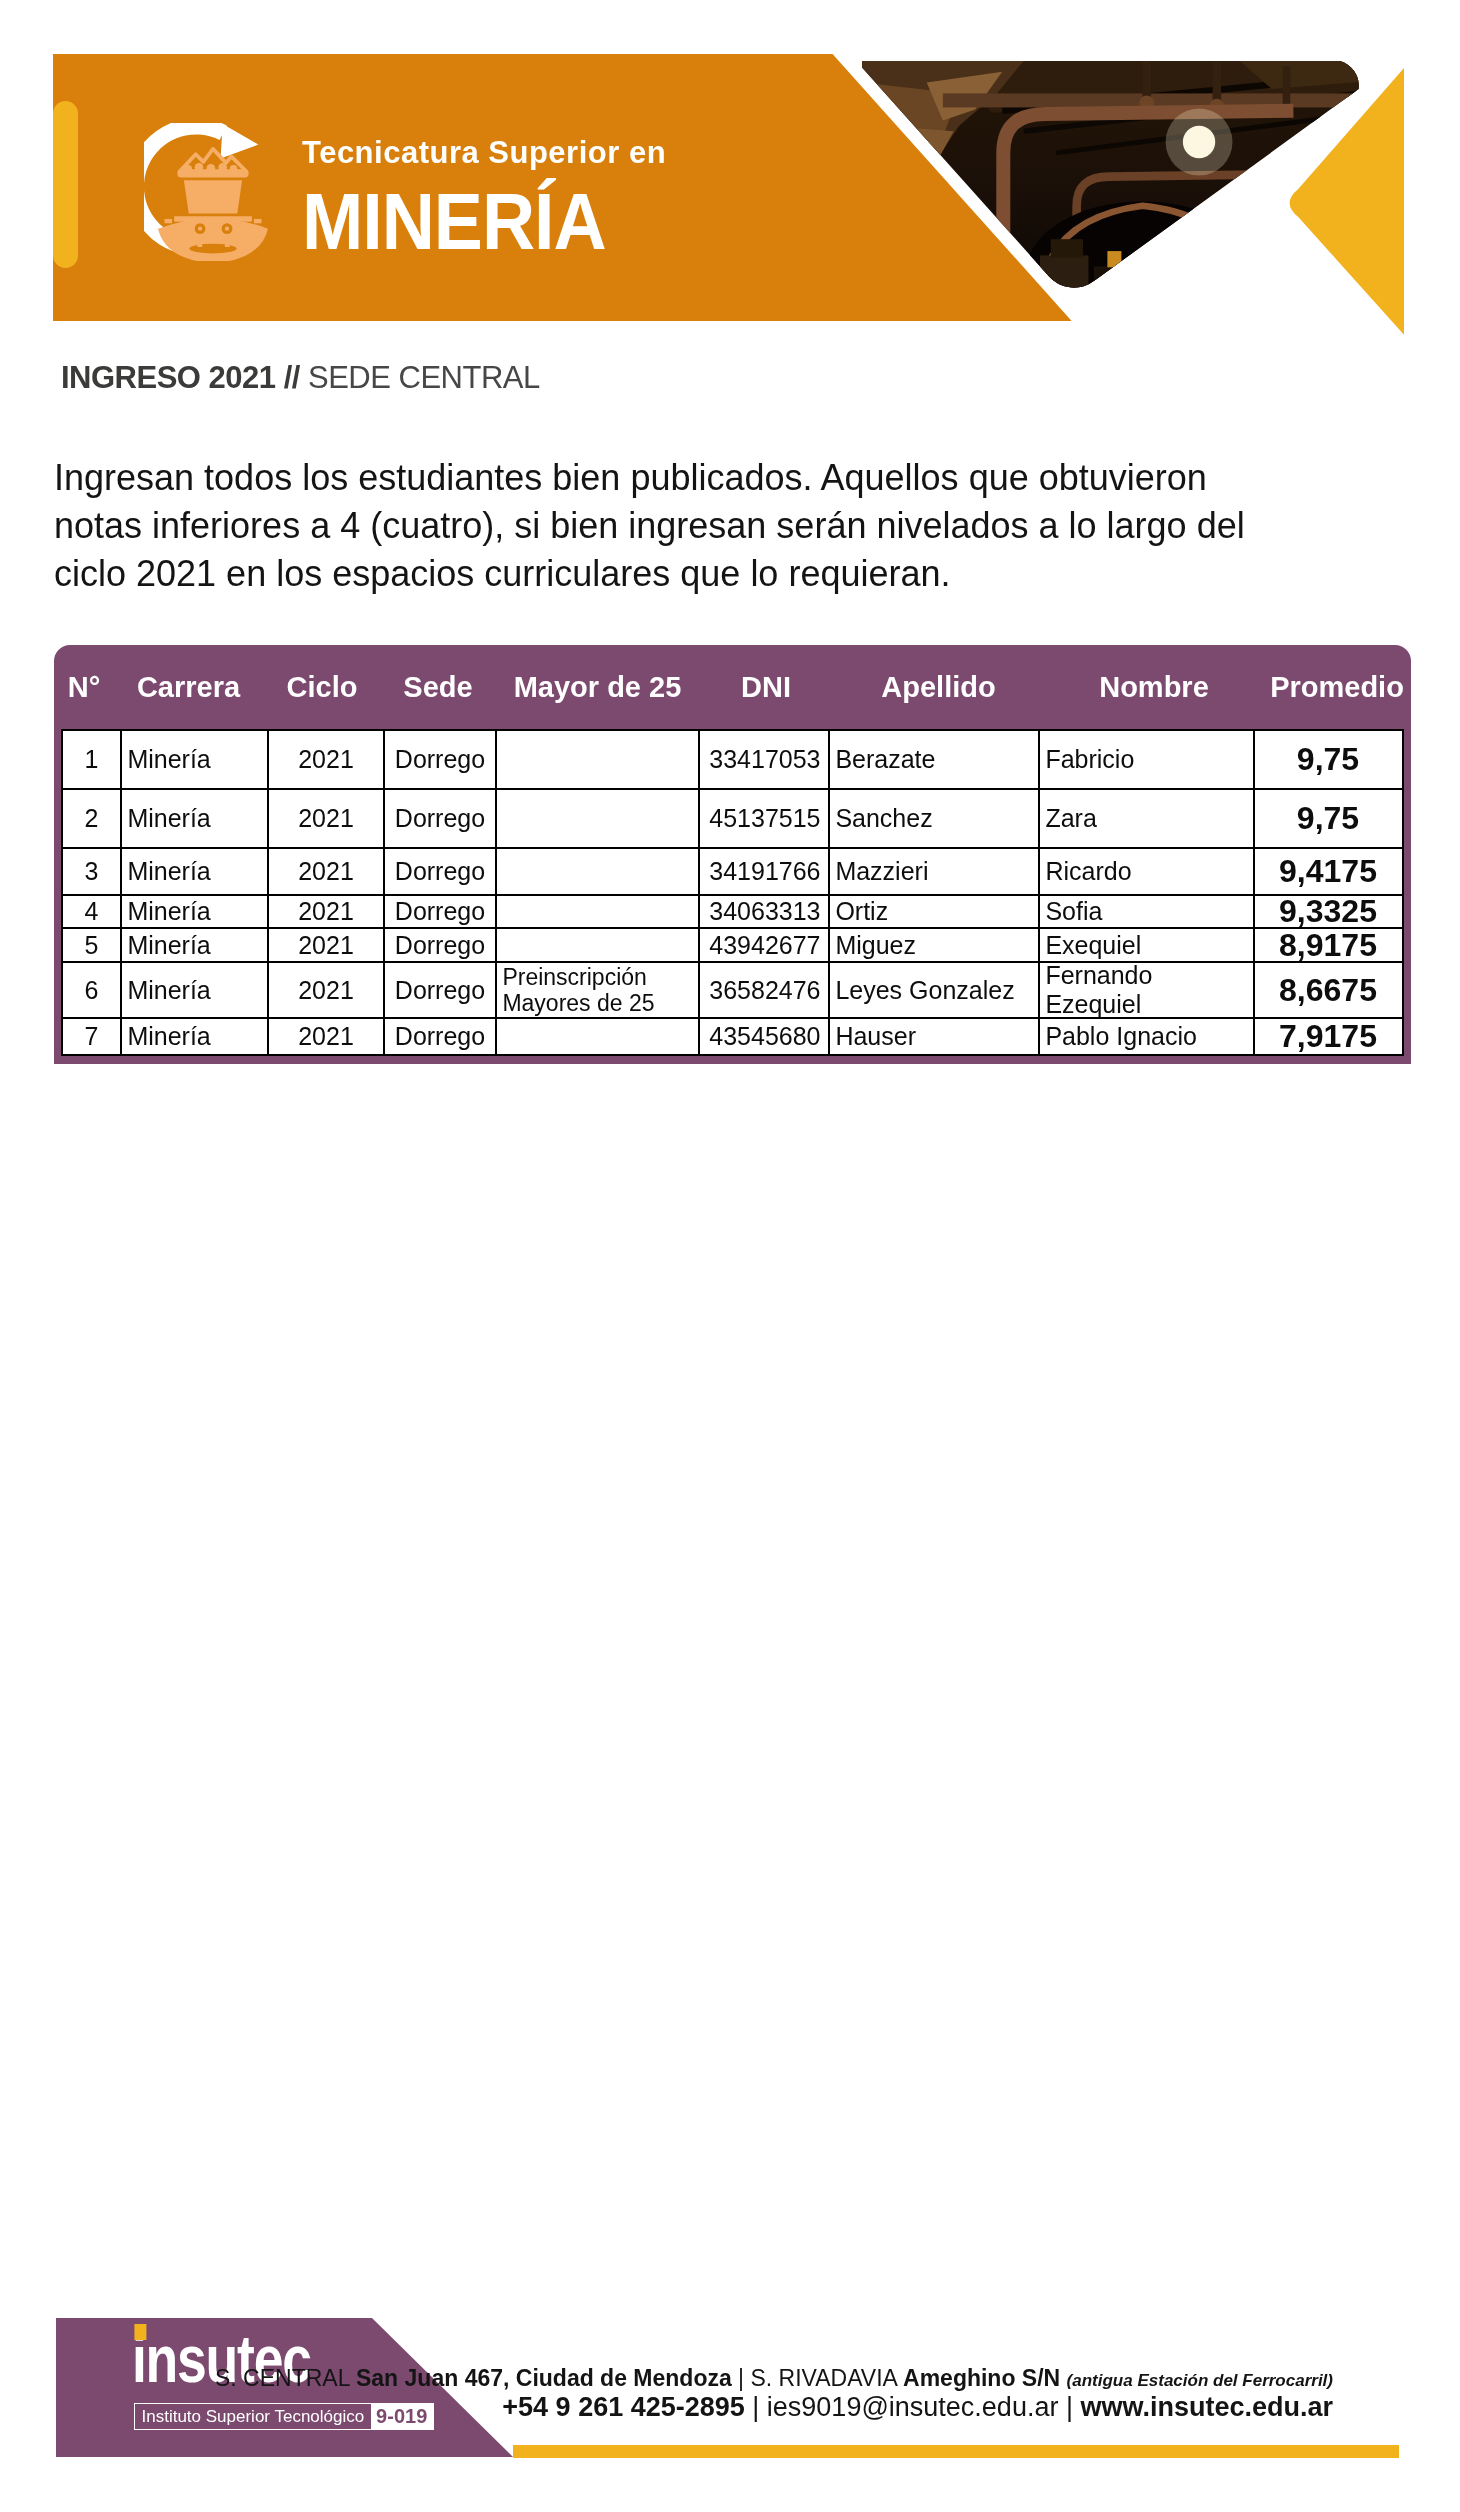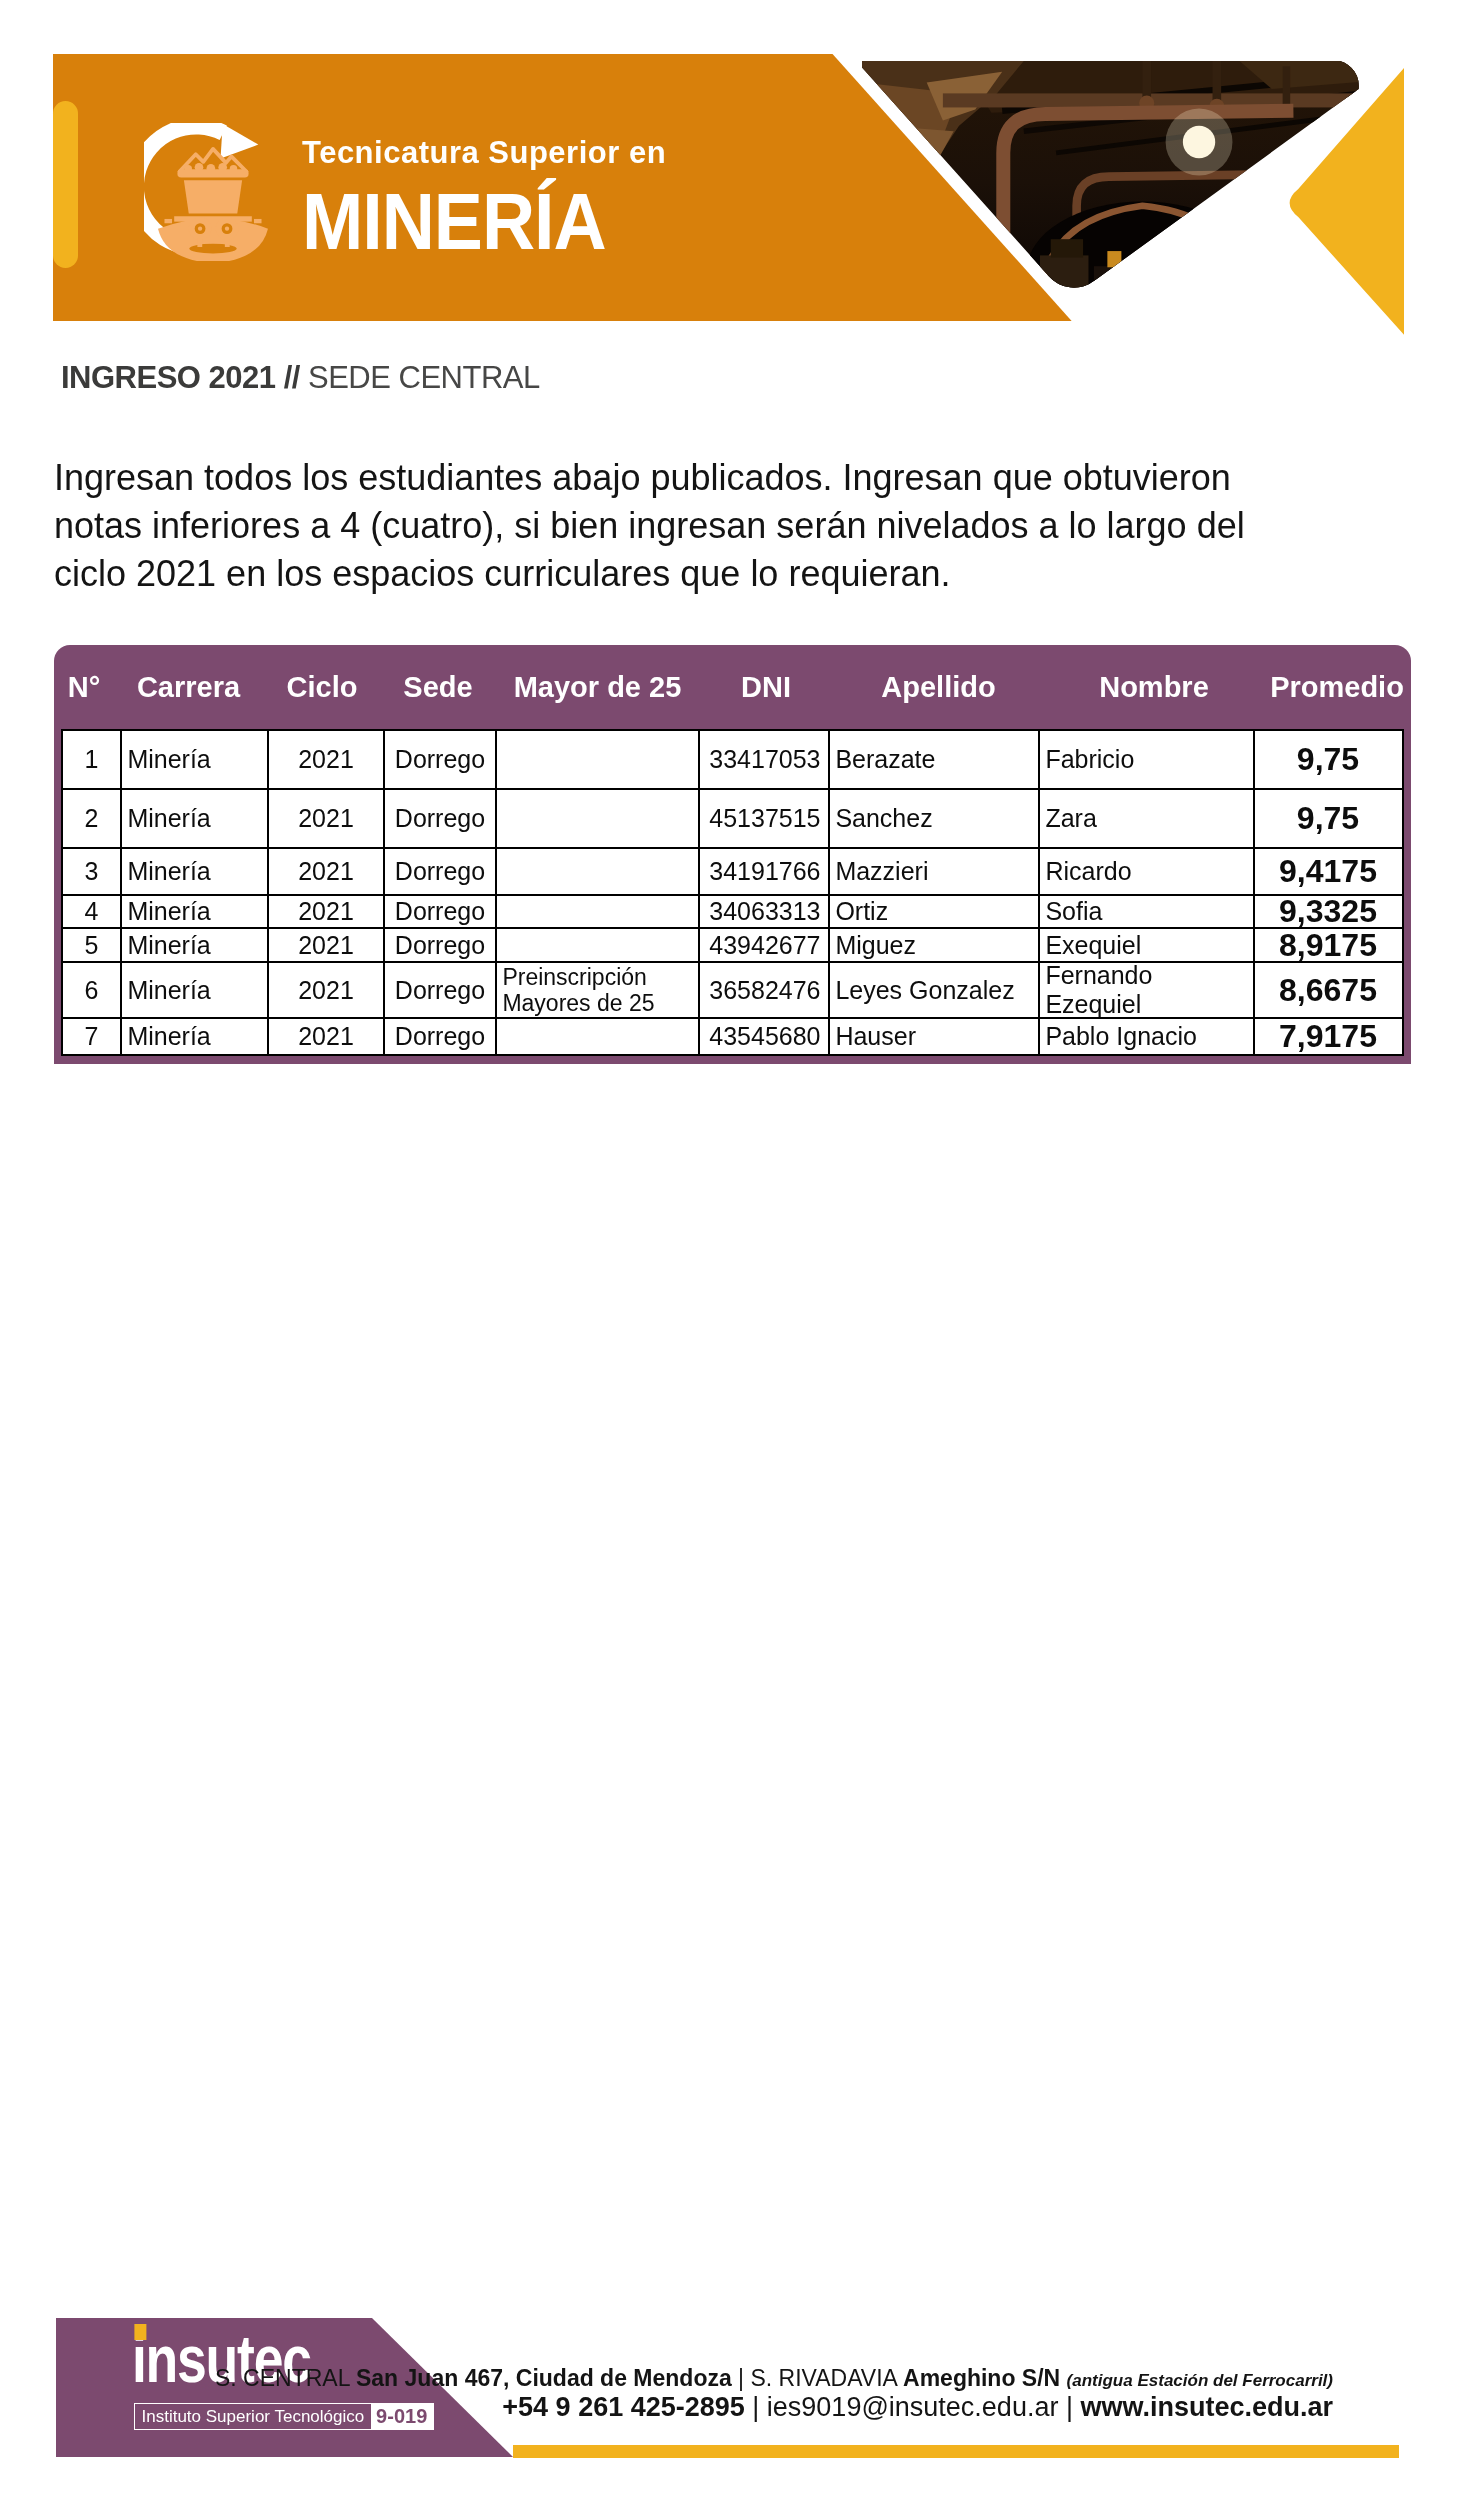--- a/index.html
+++ b/index.html
@@ -181,21 +181,21 @@
     <svg class="yellow-chevron" viewBox="0 0 228 500" preserveAspectRatio="none">
       <path d="M228,0 L32,224 Q0,250 32,276 L228,494 Z" fill="#F2B21E"></path>
     </svg>
   </div>
 
   <div class="page-title">
     <span class="t-bold">INGRESO 2021 // </span><span class="t-light">SEDE CENTRAL</span>
   </div>
 
   <div class="intro">
-    <div>Ingresan todos los estudiantes abajo publicados. Ingresan que obtuvieron</div>
+    <div>Ingresan todos los estudiantes bien publicados. Aquellos que obtuvieron</div>
     <div>notas inferiores a 4 (cuatro), si bien ingresan serán nivelados a lo largo del</div>
     <div>ciclo 2021 en los espacios curriculares que lo requieran.</div>
   </div>
 
   <div class="results-table">
     <div class="t-header">
       <div class="h-cell">N°</div>
       <div class="h-cell">Carrera</div>
       <div class="h-cell">Ciclo</div>
       <div class="h-cell">Sede</div>

